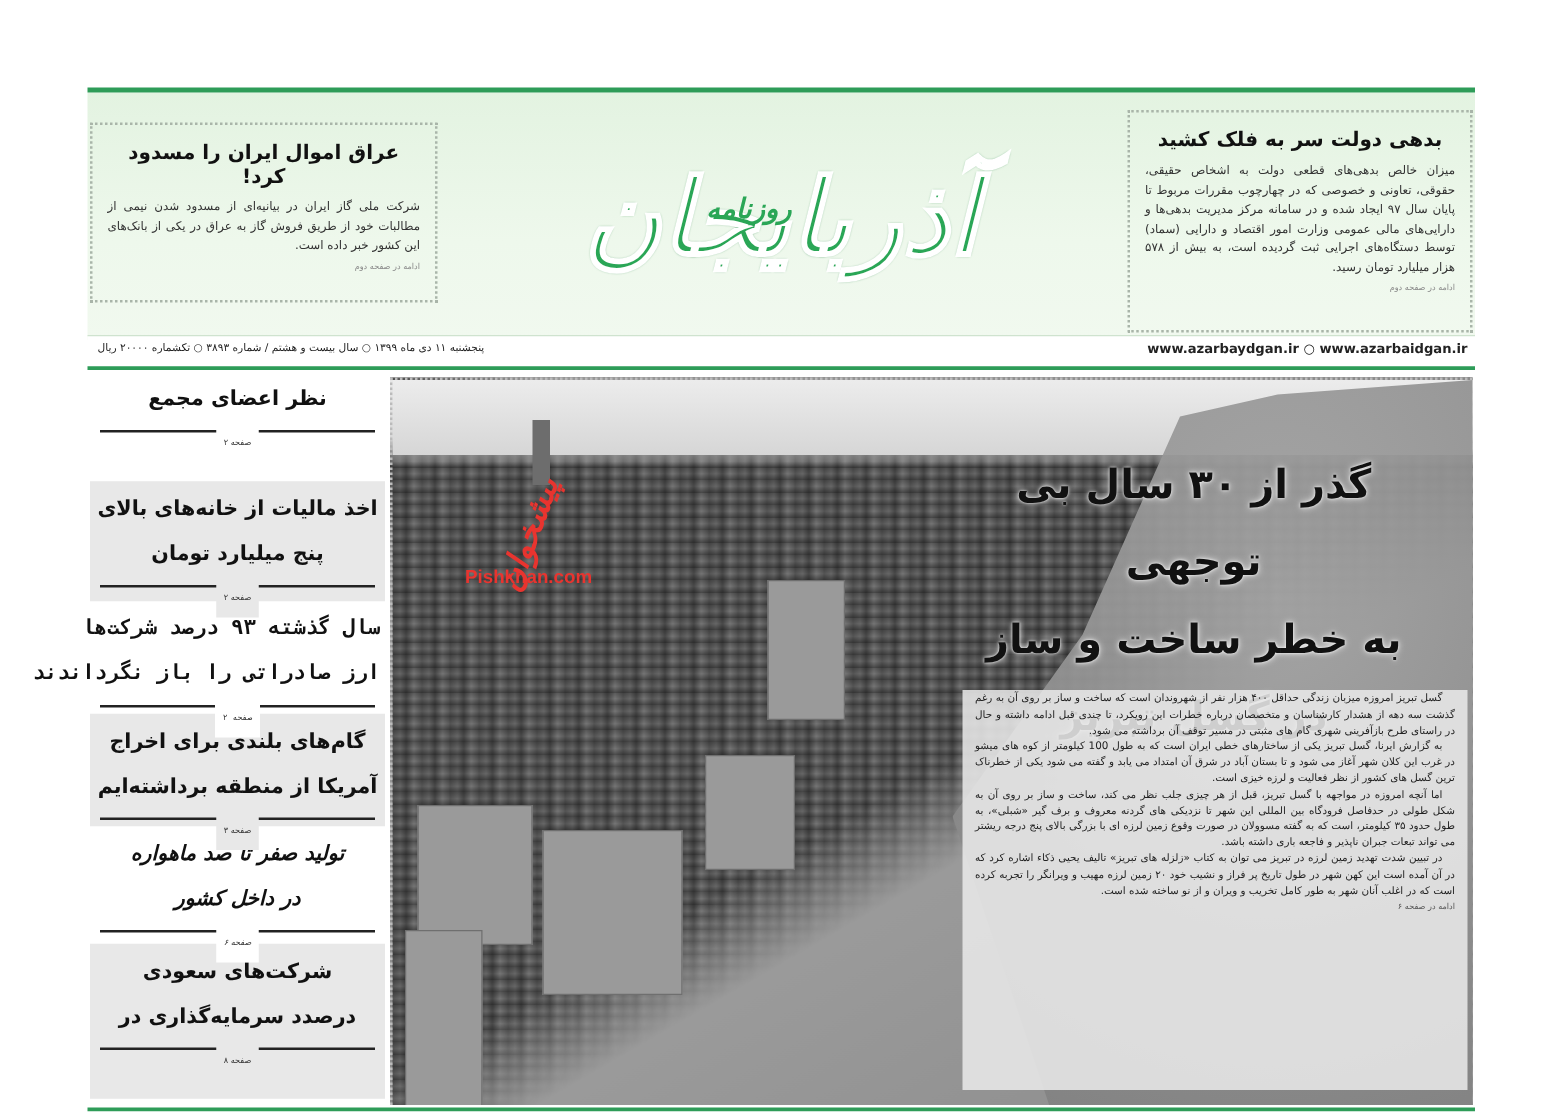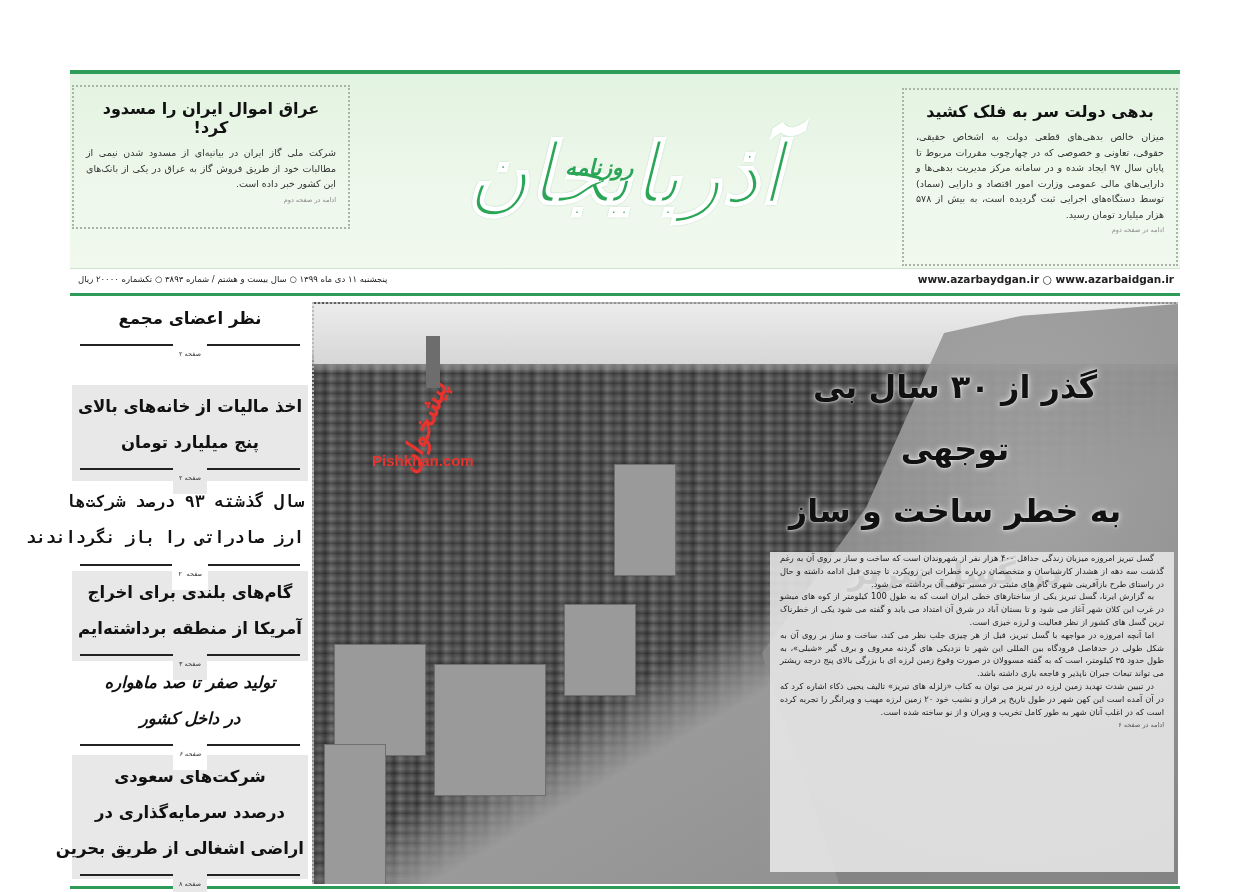--- a/index.html
+++ b/index.html
@@ -10,21 +10,21 @@
     .masthead {
       position: absolute; left: 70px; top: 70px; width: 1110px; height: 198px;
       background: linear-gradient(180deg, #e3f3e1 0%, #eef8ec 60%, #f1f9ef 100%);
       border-top: 4px solid #2e9c58;
     }
     .box {
       position: absolute; border: 2px dotted #a9b5a9; box-sizing: border-box;
       direction: rtl; text-align: justify;
     }
     .box-right { right: 2px; top: 14px; width: 276px; height: 178px; padding: 8px 12px; }
-    .box-left { left: 2px; top: 11px; width: 278px; height: 144px; padding: 8px 12px; }
+    .box-left { left: 2px; top: 24px; width: 278px; height: 144px; padding: 8px 12px; }
     .box h2 { margin: 4px 0 8px; font-size: 16px; font-weight: bold; text-align: center; color: #111; }
     .box p { margin: 0; font-size: 9.5px; line-height: 15.5px; color: #333; }
     .box .cont { font-size: 6.5px; color: #888; margin-top: 4px; text-align: right; }
     .logo {
       position: absolute; left: 345px; top: 0; width: 420px; height: 198px;
       display: flex; align-items: center; justify-content: center; direction: rtl;
     }
     .logo-main {
       font-family: "DejaVu Serif", serif; font-size: 84px; font-weight: bold; font-style: italic;
       color: #2aa656; -webkit-text-stroke: 2px #ffffff;
@@ -143,21 +143,20 @@
     <div class="sep"><span class="page-ref">صفحه ۳</span></div>
   </div>
   <div class="story" style="height:94px;font-style:italic;">
     <div class="line">تولید صفر تا صد ماهواره</div>
     <div class="line">در داخل کشور</div>
     <div class="sep"><span class="page-ref">صفحه ۶</span></div>
   </div>
   <div class="story shaded" style="height:124px;">
     <div class="line">شرکت‌های سعودی</div>
     <div class="line">درصدد سرمایه‌گذاری در</div>
-    <div class="line">اراضی اشغالی از طریق بحرین</div>
     <div class="sep"><span class="page-ref">صفحه ۸</span></div>
   </div>
 </div>
 
 <div class="photo">
   <div class="sky"></div>
   <div class="mountain"></div>
   <div class="tower"></div>
   <div class="bldg" style="left:120px;top:360px;width:110px;height:130px;"></div>
   <div class="bldg" style="left:20px;top:340px;width:90px;height:110px;"></div>

